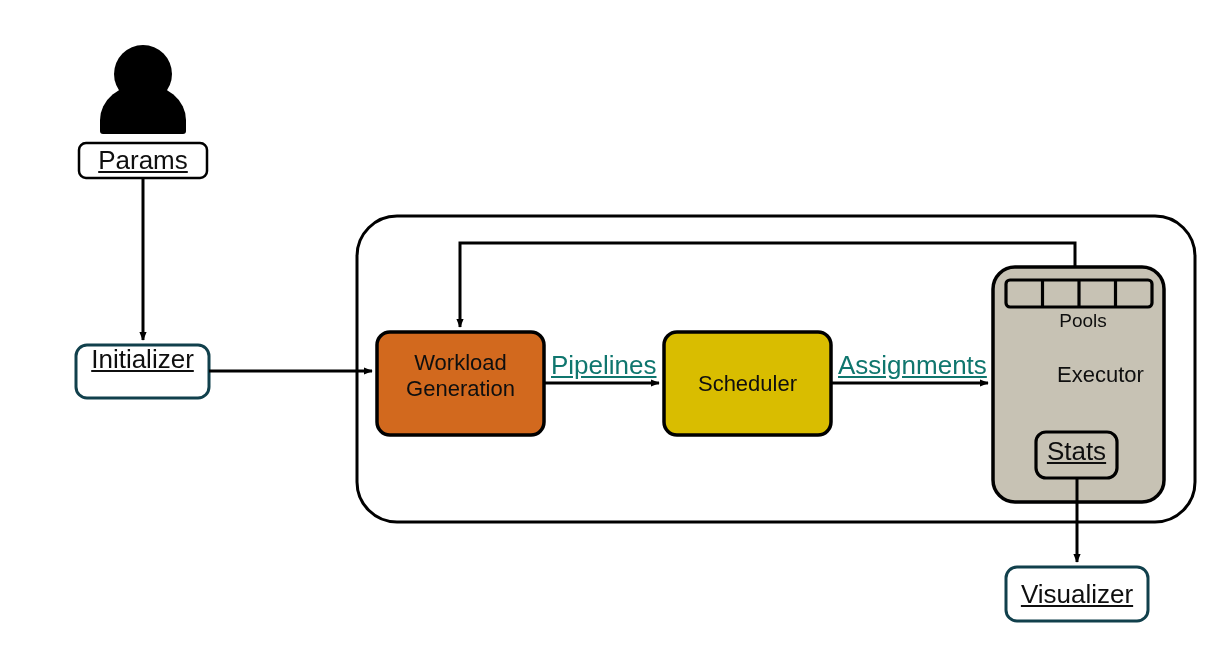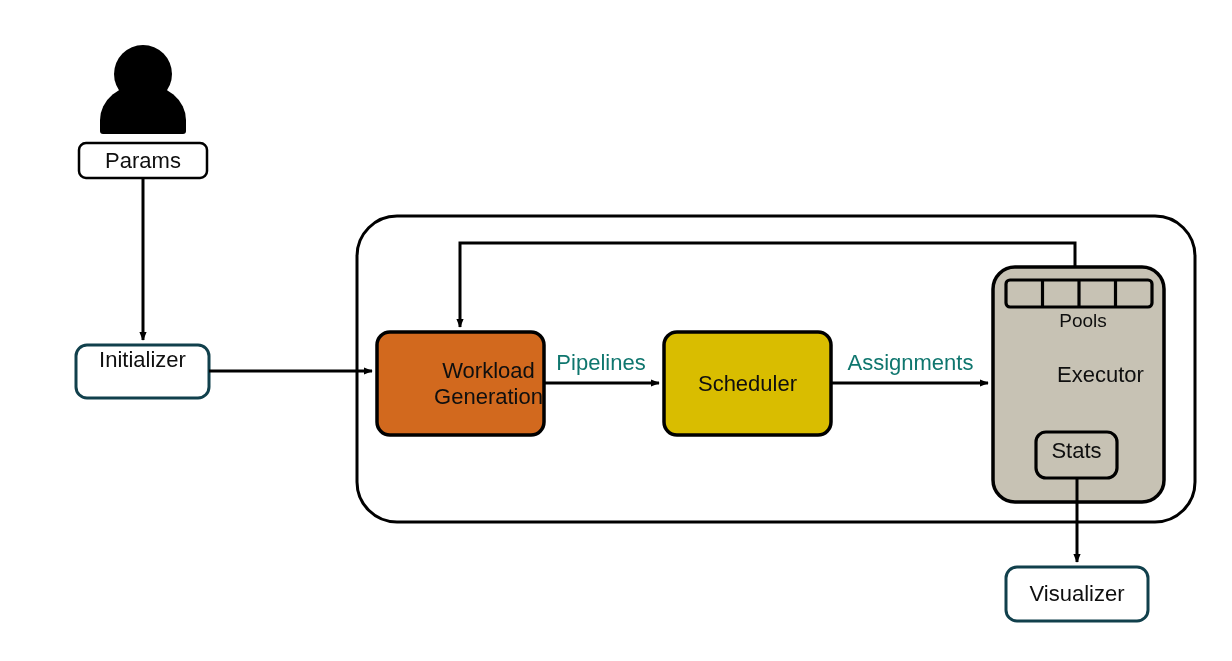--- a/index.html
+++ b/index.html
@@ -34,21 +34,21 @@
     color: #0f0f0f;
     pointer-events: none;
     line-height: 1.16;
   }
   .edge-label {
     position: absolute;
     color: #0f766e;
     white-space: nowrap;
     text-align: center;
   }
-  .fs-21 { font-size: 22px; }
+  .fs-21 { font-size: 26px; text-decoration: underline; }
   .fs-22 { font-size: 22px; }
   .fs-19 { font-size: 19px; }
 </style>
 </head>
 <body>
 
 <div id="canvas">
 
   <svg class="svg-layer" viewBox="0 0 1232 661">
     <defs>
@@ -95,21 +95,21 @@
 
     <path d="M1075,267 L1075,243 L460,243 L460,327" fill="none" stroke="#000000" stroke-width="3" marker-end="url(#arrow)"></path>
 
     <path d="M1077,478 L1077,562" fill="none" stroke="#000000" stroke-width="3" marker-end="url(#arrow)"></path>
   </svg>
 
   <div class="node-label fs-21" style="left:79px; top:143px; width:128px; height:35px;">Params</div>
 
   <div class="node-label fs-21" style="left:76px; top:336px; width:133px; height:47px;">Initializer</div>
 
-  <div class="node-label fs-22" style="left:377px; top:332px; width:167px; height:103px; flex-direction:column;padding-left:28px;">
+  <div class="node-label fs-22" style="left:377px; top:324px; width:167px; height:103px; flex-direction:column;">
     <span>Workload</span>
     <span>Generation</span>
   </div>
 
   <div class="node-label fs-22" style="left:664px; top:332px; width:167px; height:103px;">Scheduler</div>
 
   <div class="node-label fs-22" style="left:993px; top:360px; width:171px; height:30px;margin-left:22px;">Executor</div>
 
   <div class="node-label fs-19" style="left:993px; top:310px; width:180px; height:22px;">Pools</div>
 

